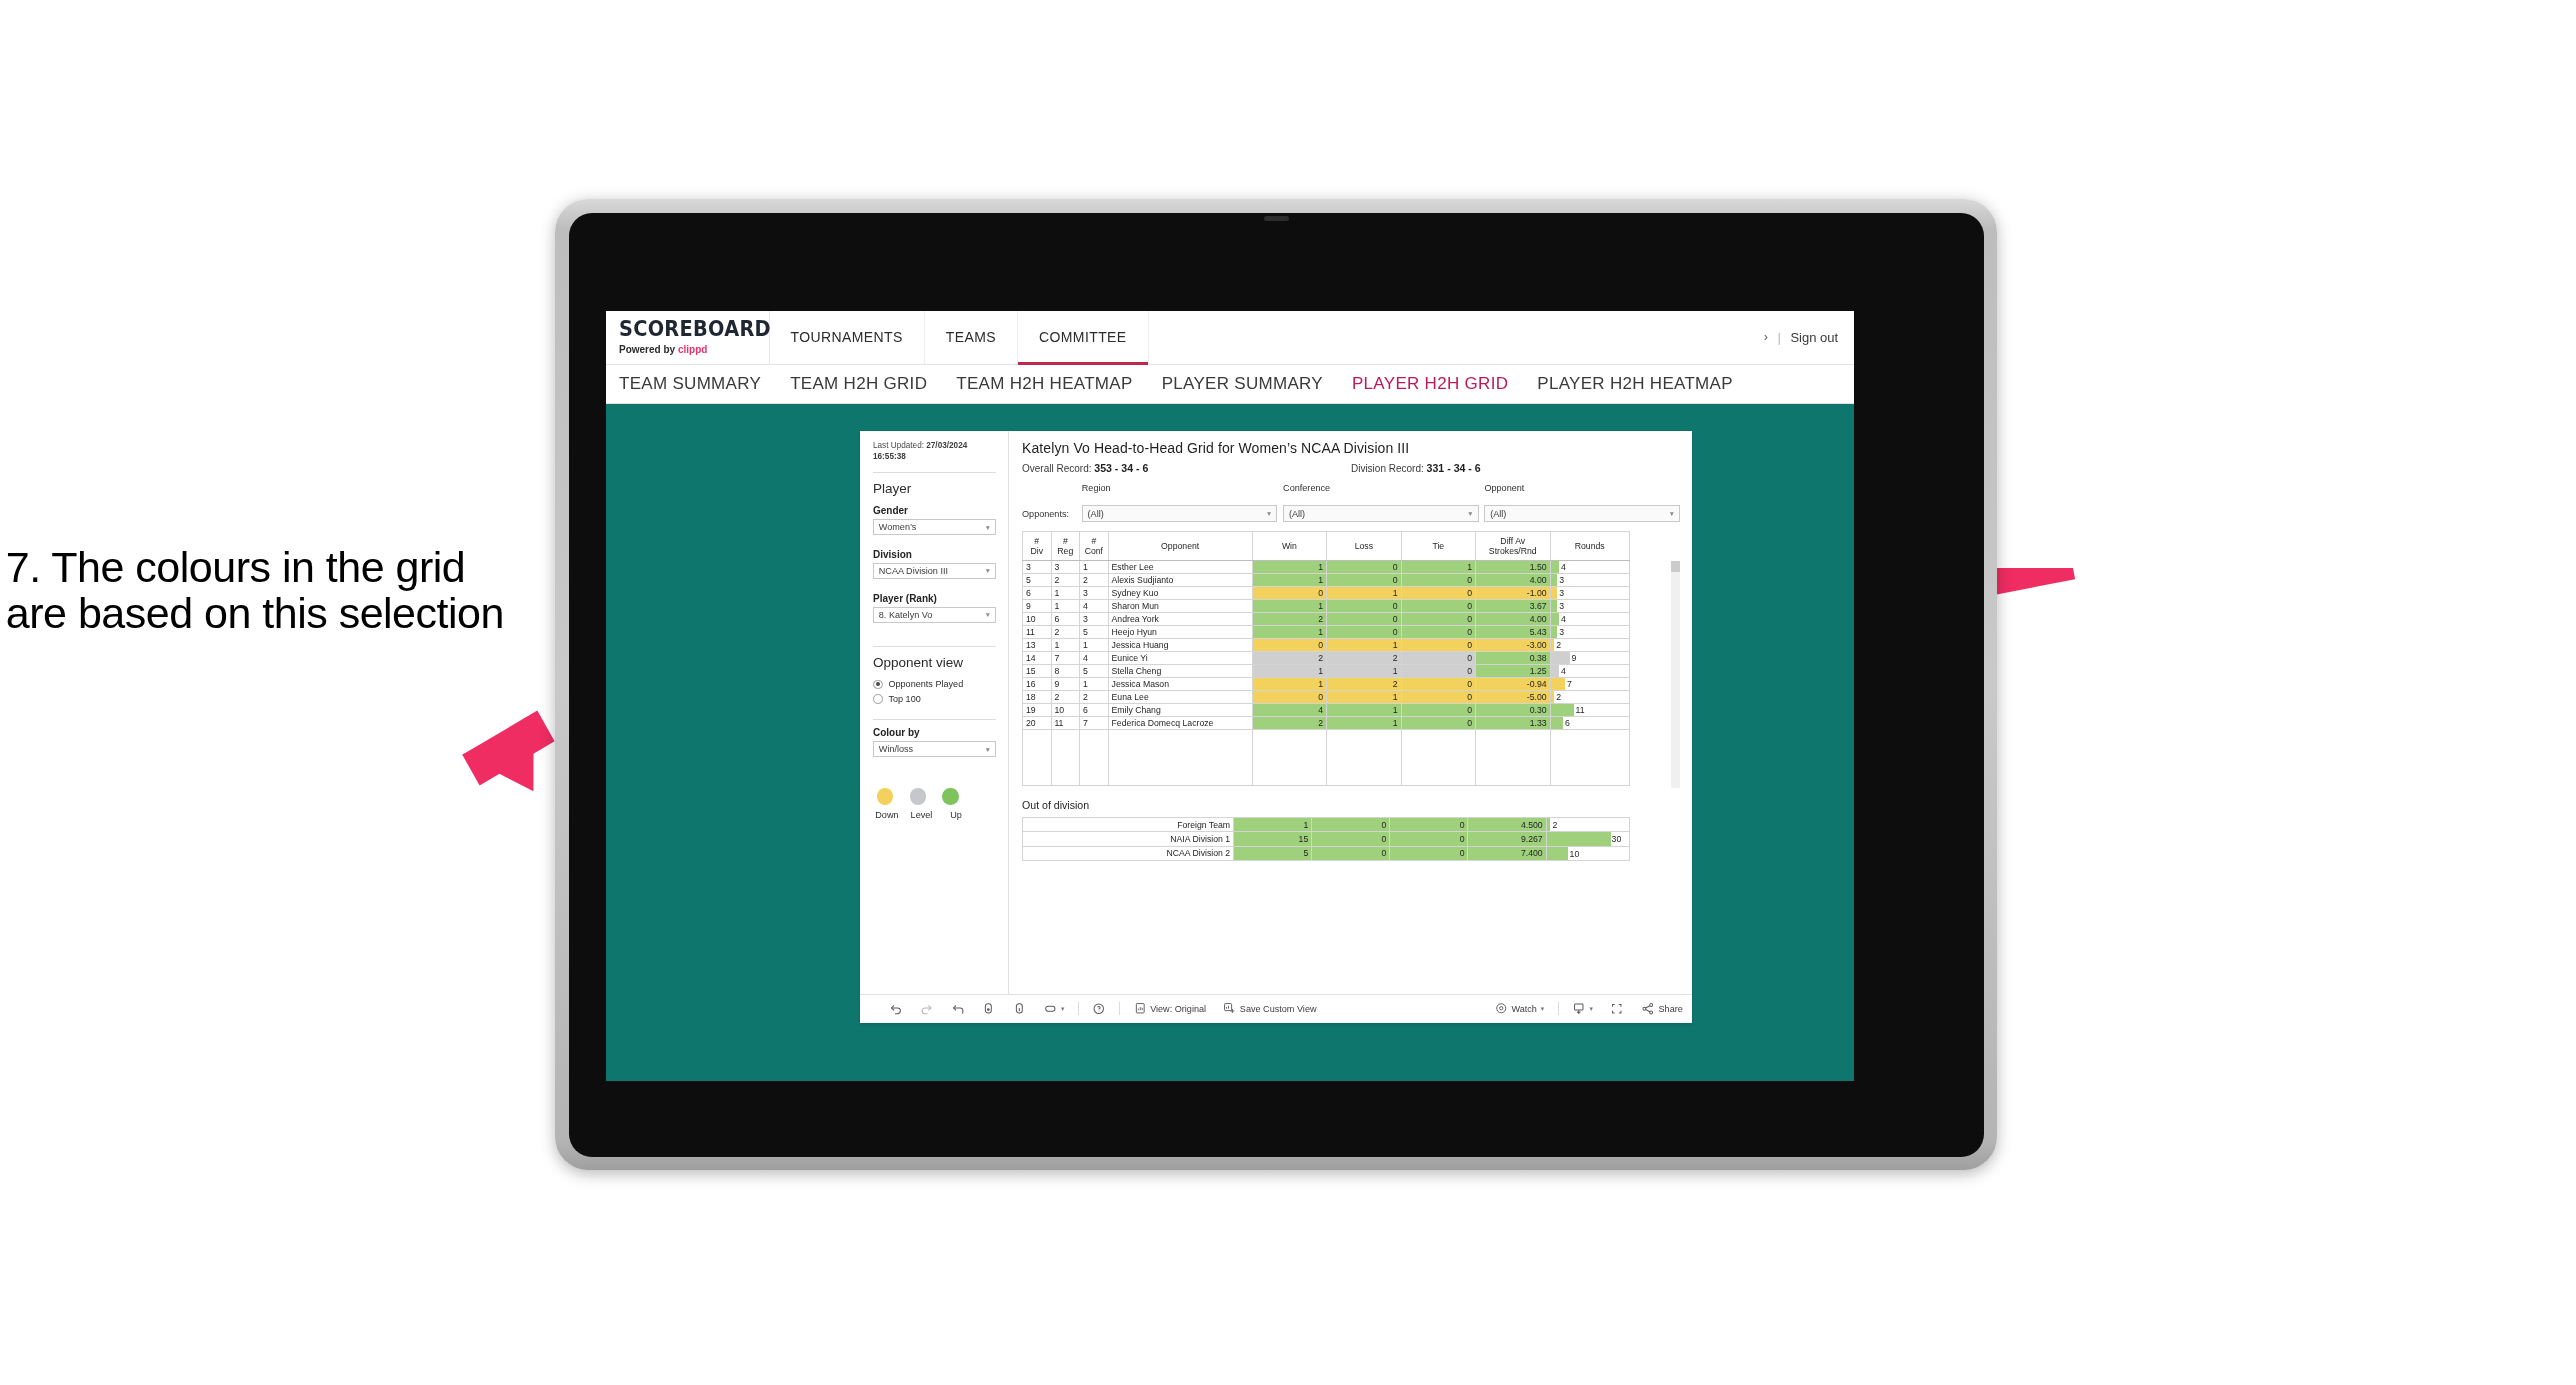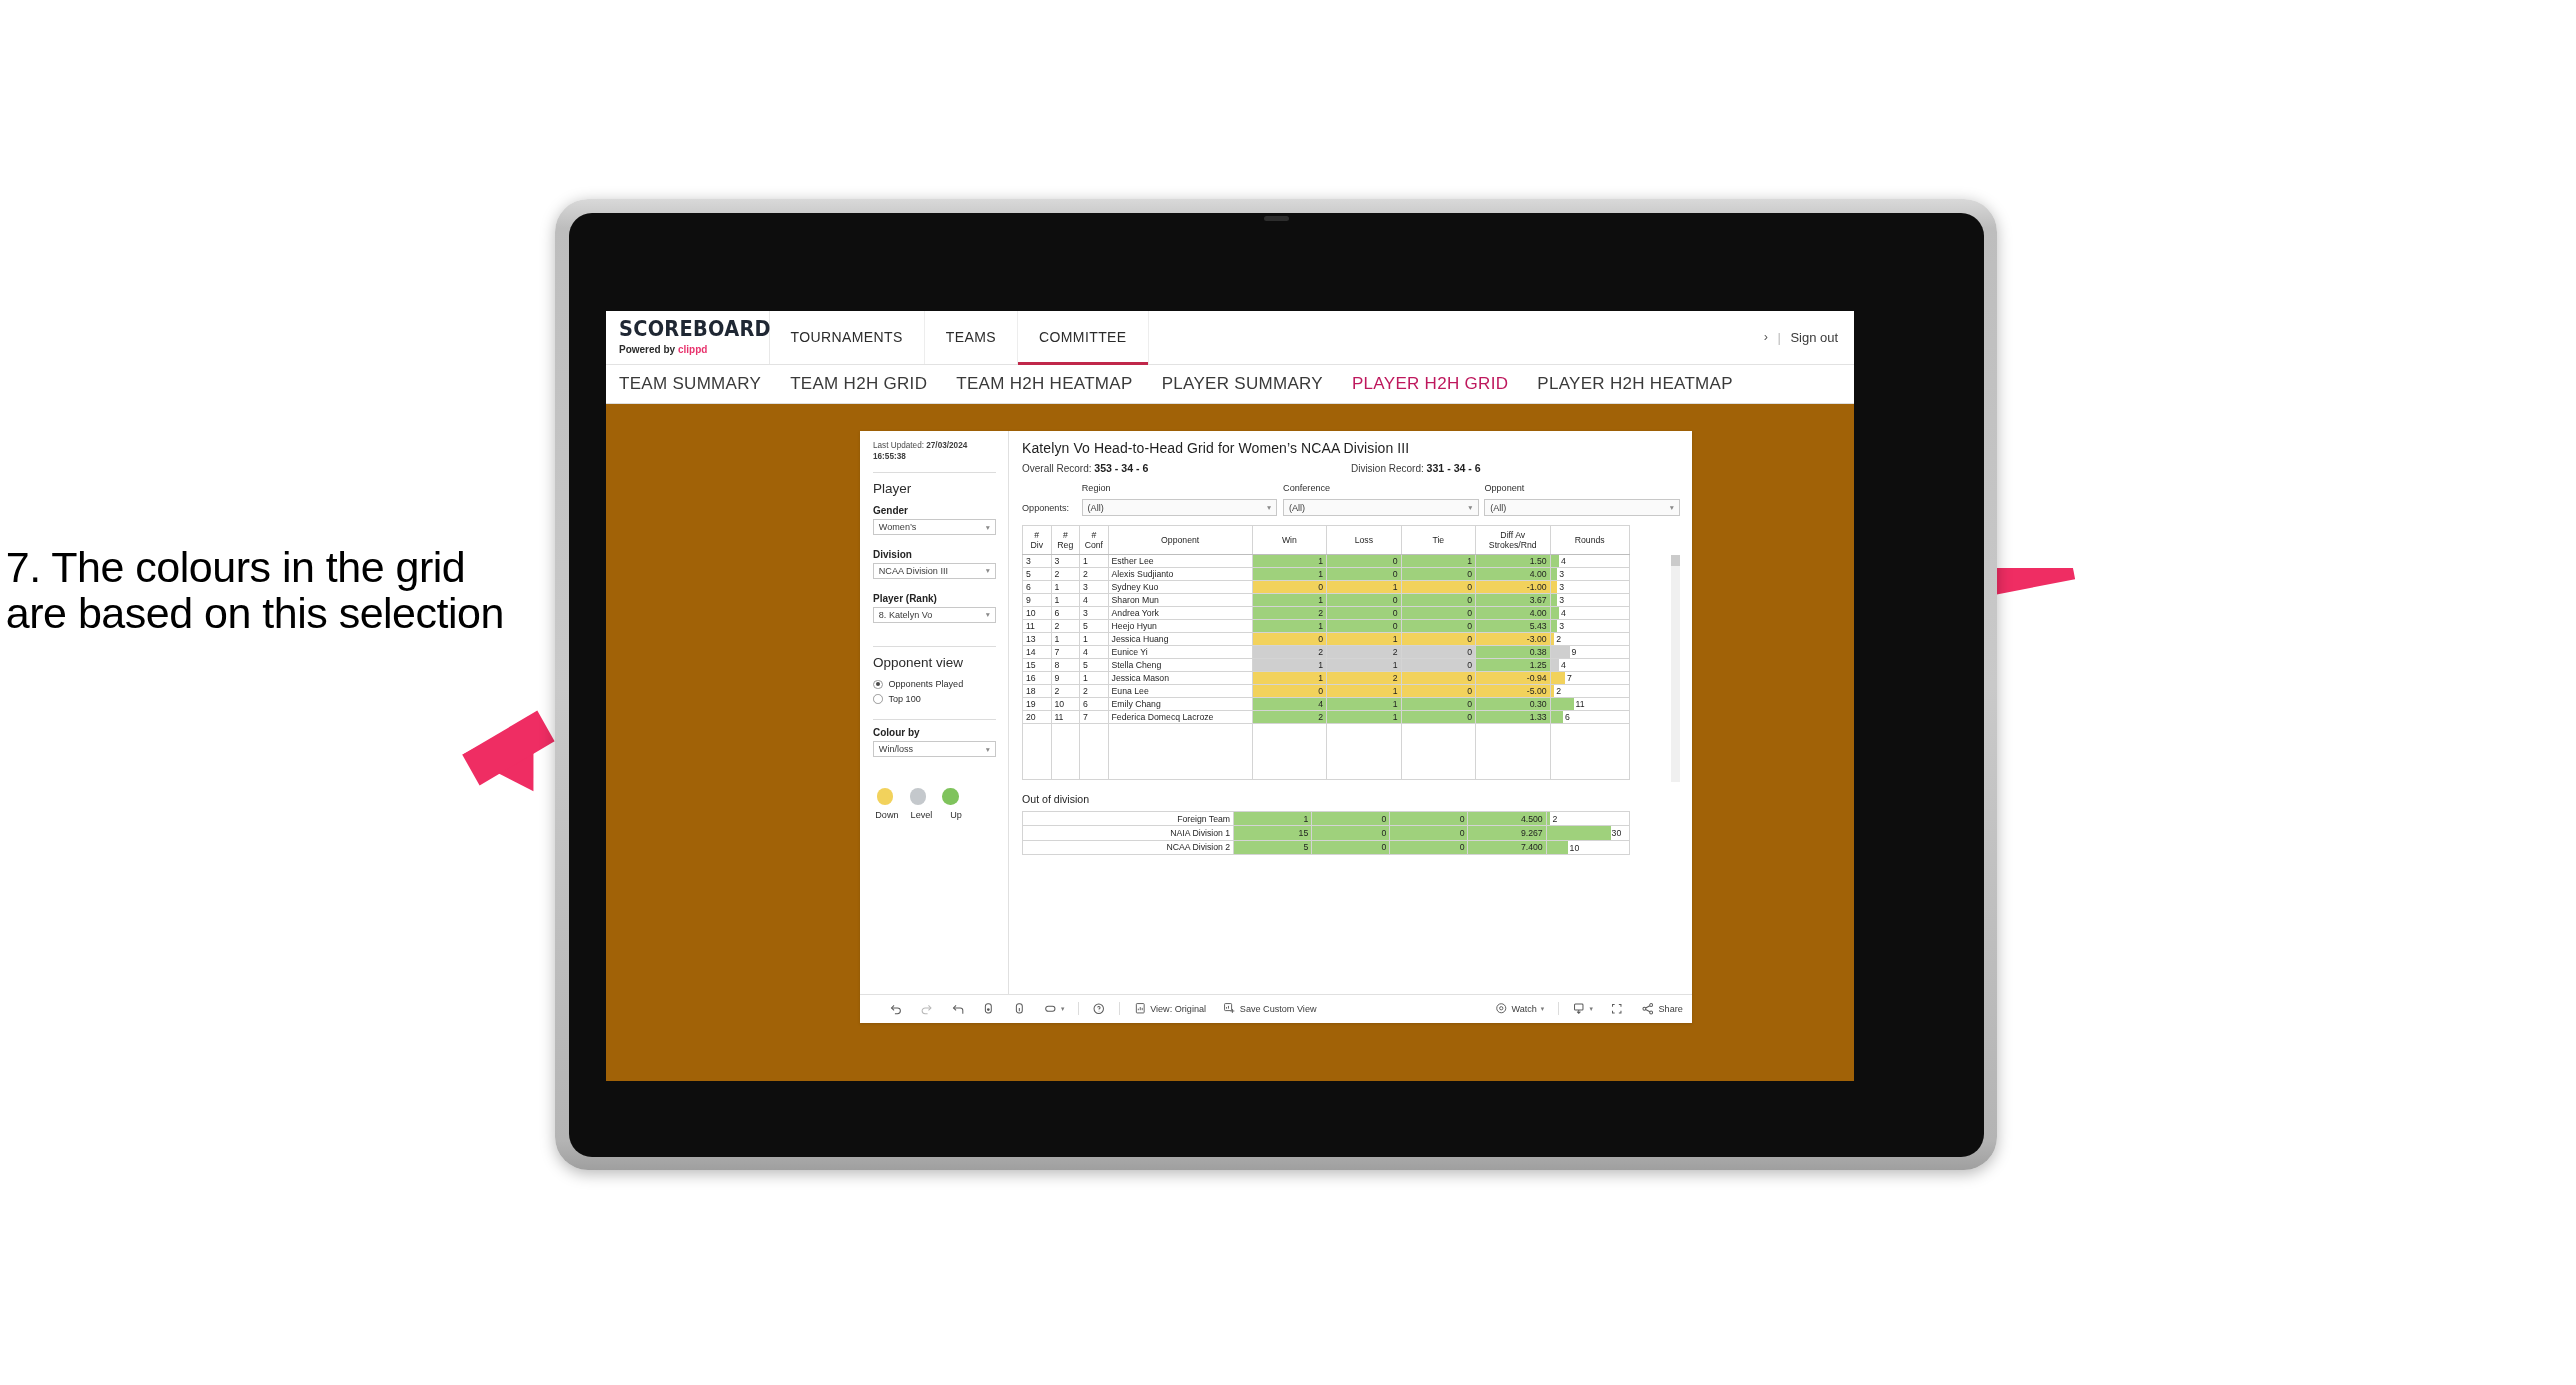--- a/index.html
+++ b/index.html
@@ -90,21 +90,21 @@
 
   
   #subnav {
     height: 39px; background: #fff; border-bottom: 1px solid #dedede;
     display: flex; align-items: center; padding-left: 13.5px; gap: 29px;
   }
   .subnav-item { font-size: 17px; color: #3a3a3a; letter-spacing: 0.3px; cursor: pointer; }
   .subnav-item.active { color: #be185d; text-align: right; }
 
   
-  #workspace { background: #a16207; height: calc(100% - 92px); position: relative; }
+  #workspace { background: #0f766e; height: calc(100% - 92px); position: relative; }
 
   #viz {
     position: absolute; left: 254px; top: 27px;
     width: 832px; height: 592px;
     background: #ffffff;
     box-shadow: 0 1px 2.9px rgba(0,0,0,.14);
     display: flex; flex-direction: column;
   }
   #viz-body { flex: 1; display: flex; overflow: hidden; }
 
@@ -144,21 +144,21 @@
   
   #main { flex: 1; padding: 9.6px 11.6px 0 13.5px; overflow: hidden; position: relative; }
   #viz-title { font-size: 14px; color: #1f1f1f; font-weight: 400; letter-spacing:0.1px; }
   #records { display: flex; margin-top: 5.8px; font-size: 10px; color: #3a3a3a; }
   #records .rec { width: 50%; }
   #records b { font-weight: 700; color: #1f1f1f; font-size: 10.6px; }
 
   #opp-filters { margin-top: 9.6px; display: flex; align-items: flex-end; gap: 5.8px; }
   #opp-label { font-size: 9.1px; color: #333; padding-bottom: 2.9px; width: 54px; }
   .opp-field { flex: 1; }
-  .opp-field .field-label { font-size: 9.1px; font-weight: 400; color:#2f2f2f; margin-bottom:6px; }
+  .opp-field .field-label { font-size: 9.1px; font-weight: 400; color:#2f2f2f; margin-bottom:12px; }
   .opp-field .select { margin-bottom: 0; background:#fafafa; }
 
   
   #grid-wrap { margin-top: 8.7px; position: relative; }
   table.grid { border-collapse: collapse; width: 608px; table-layout: fixed; font-size: 8.7px; }
   table.grid th, table.grid td {
     border: 1px solid #d4d4d4; padding: 0 2.9px; height: 13px;
     color: #1f1f1f; font-weight: 400; vertical-align: middle;
   }
   table.grid thead th {

